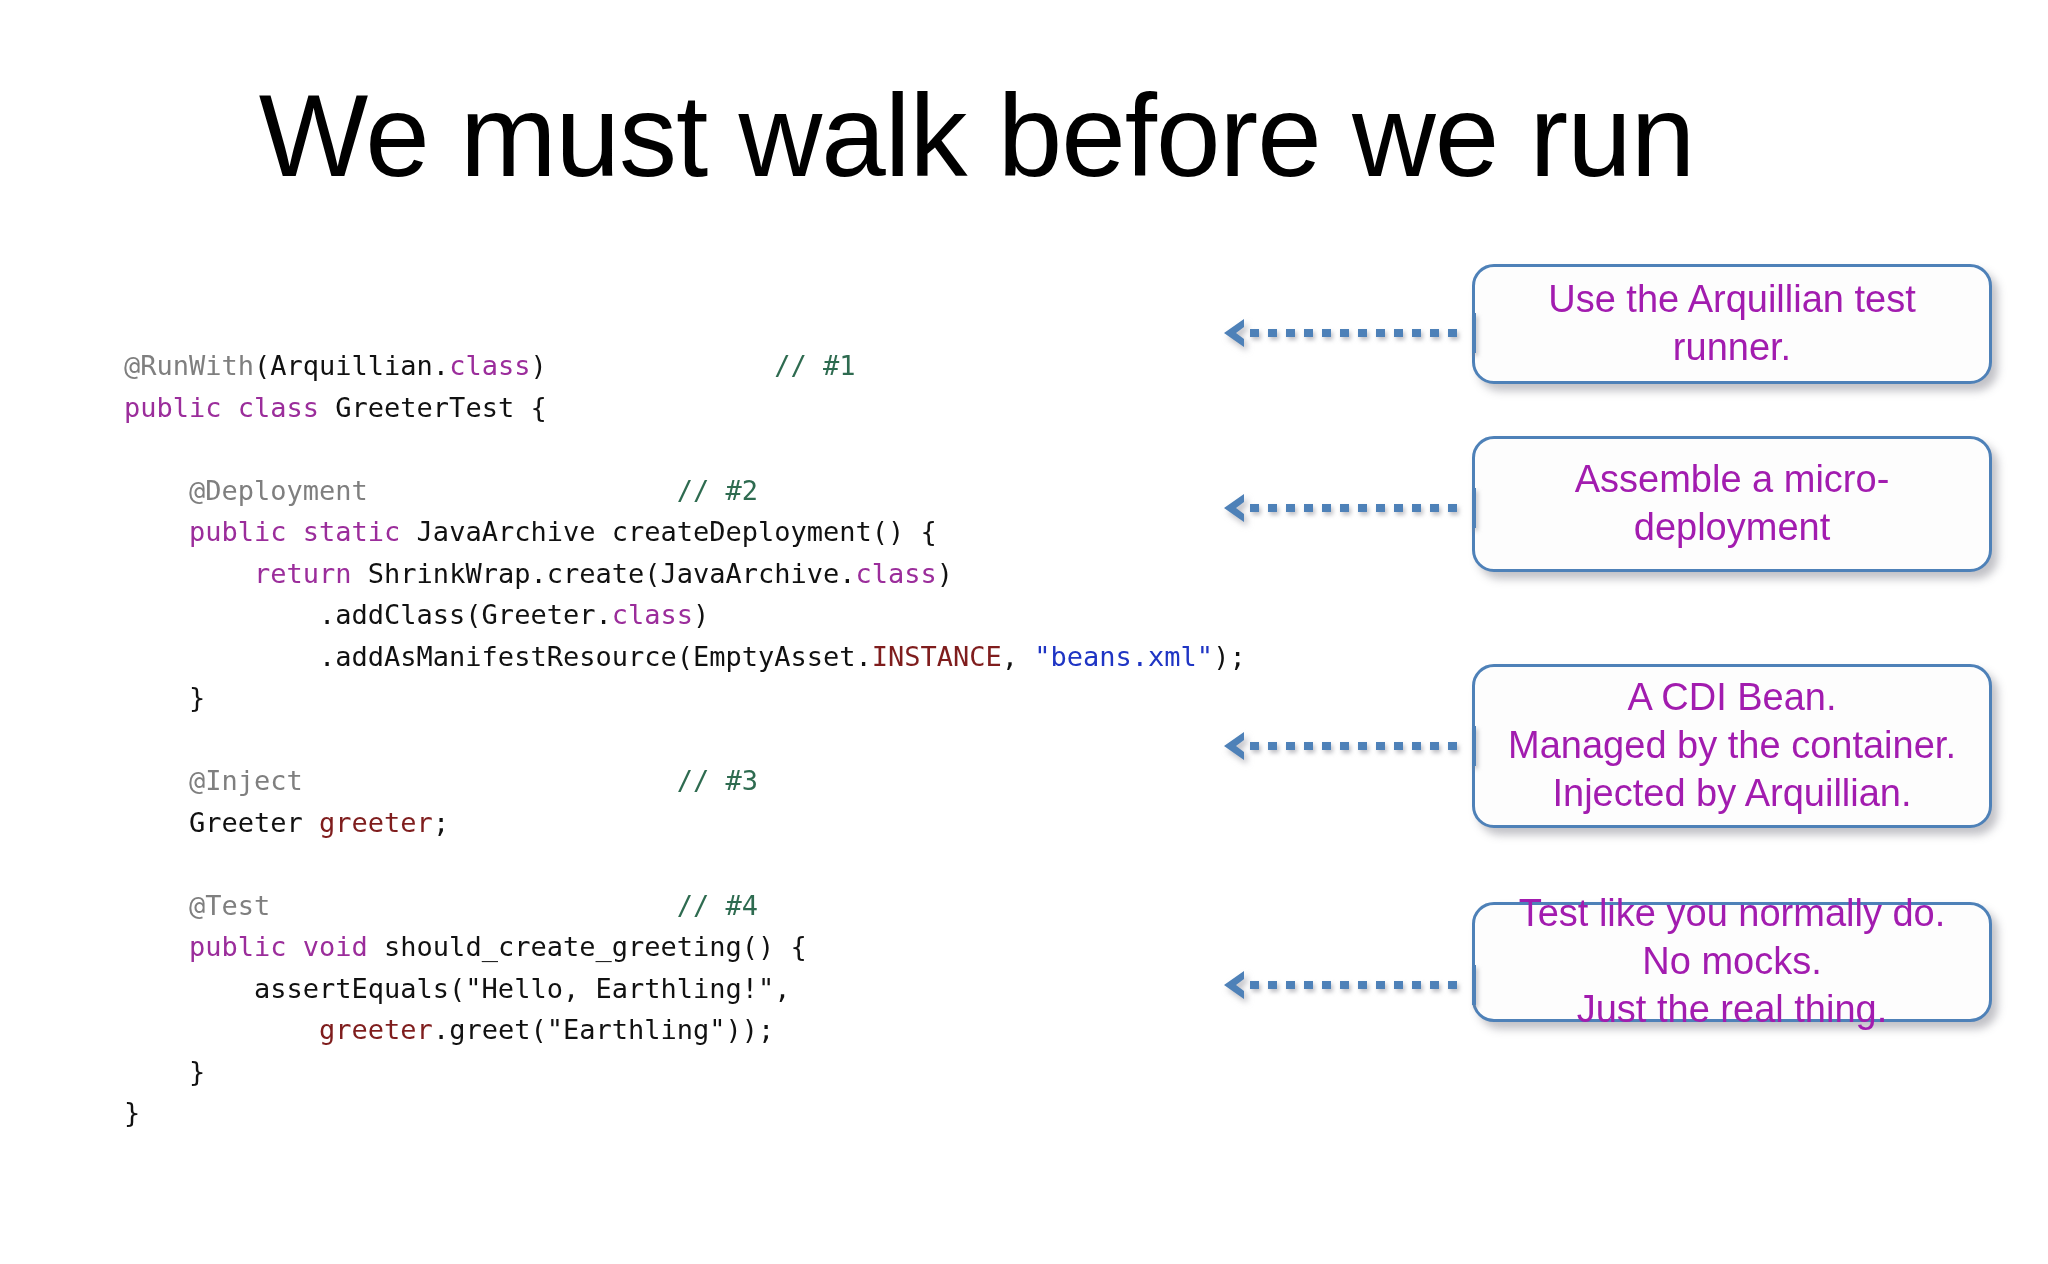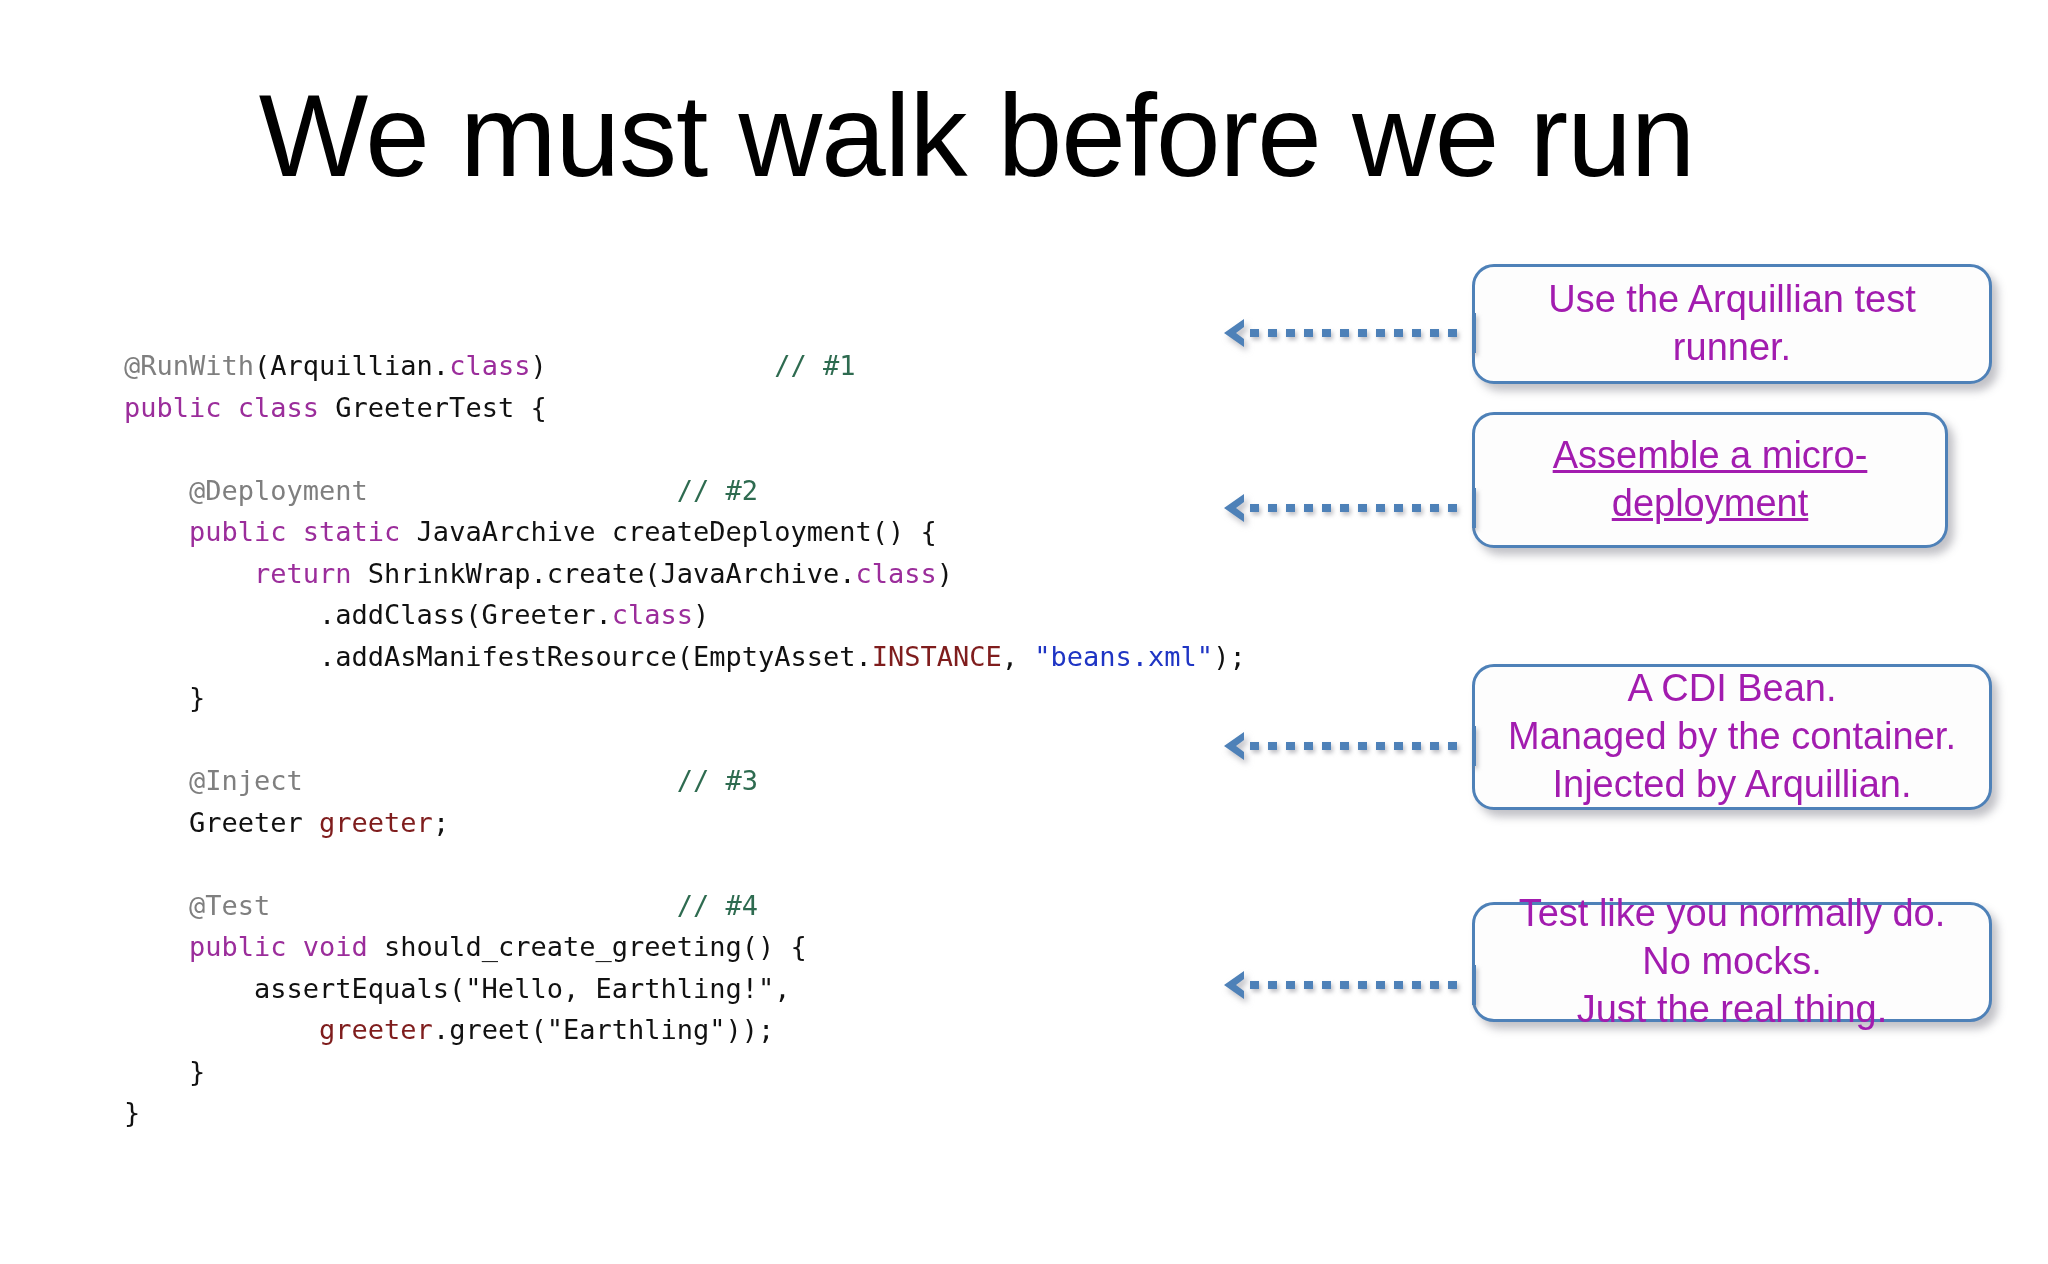--- a/index.html
+++ b/index.html
@@ -119,25 +119,25 @@
 <div id="slide">
 
   <div id="slide-title">We must walk before we run</div>
 
   <div id="code-block"><span class="ln"><span class="tok-ann">@RunWith</span><span class="tok-plain">(Arquillian.</span><span class="tok-kw">class</span><span class="tok-plain">)</span><span class="tok-plain">              </span><span class="tok-cmt">// #1</span></span><span class="ln"><span class="tok-kw">public class</span><span class="tok-plain"> GreeterTest {</span></span><span class="ln"><span class="tok-plain"></span></span><span class="ln"><span class="tok-plain">    </span><span class="tok-ann">@Deployment</span><span class="tok-plain">                   </span><span class="tok-cmt">// #2</span></span><span class="ln"><span class="tok-plain">    </span><span class="tok-kw">public static</span><span class="tok-plain"> JavaArchive createDeployment() {</span></span><span class="ln"><span class="tok-plain">        </span><span class="tok-kw">return</span><span class="tok-plain"> ShrinkWrap.create(JavaArchive.</span><span class="tok-kw">class</span><span class="tok-plain">)</span></span><span class="ln"><span class="tok-plain">            .addClass(Greeter.</span><span class="tok-kw">class</span><span class="tok-plain">)</span></span><span class="ln"><span class="tok-plain">            .addAsManifestResource(EmptyAsset.</span><span class="tok-id">INSTANCE</span><span class="tok-plain">, </span><span class="tok-str">"beans.xml"</span><span class="tok-plain">);</span></span><span class="ln"><span class="tok-plain">    }</span></span><span class="ln"><span class="tok-plain"></span></span><span class="ln"><span class="tok-plain">    </span><span class="tok-ann">@Inject</span><span class="tok-plain">                       </span><span class="tok-cmt">// #3</span></span><span class="ln"><span class="tok-plain">    Greeter </span><span class="tok-id">greeter</span><span class="tok-plain">;</span></span><span class="ln"><span class="tok-plain"></span></span><span class="ln"><span class="tok-plain">    </span><span class="tok-ann">@Test</span><span class="tok-plain">                         </span><span class="tok-cmt">// #4</span></span><span class="ln"><span class="tok-plain">    </span><span class="tok-kw">public void</span><span class="tok-plain"> should_create_greeting() {</span></span><span class="ln"><span class="tok-plain">        assertEquals("Hello, Earthling!",</span></span><span class="ln"><span class="tok-plain">            </span><span class="tok-id">greeter</span><span class="tok-plain">.greet("Earthling"));</span></span><span class="ln"><span class="tok-plain">    }</span></span><span class="ln"><span class="tok-plain">}</span></span></div>
 
   <div class="callout" style="left:1472px; top:264px; width:520px; height:120px;">
     <span>Use the Arquillian test runner.</span>
   </div>
 
-  <div class="callout" style="left:1472px; top:412px; width:476px; height:136px;text-decoration:underline;">
+  <div class="callout" style="left:1472px; top:436px; width:520px; height:136px;">
     <span>Assemble a micro-deployment</span>
   </div>
 
-  <div class="callout" style="left:1472px; top:664px; width:520px; height:146px;">
+  <div class="callout" style="left:1472px; top:664px; width:520px; height:164px;">
     <span>A CDI Bean.<br>Managed by the container.<br>Injected by Arquillian.</span>
   </div>
 
   <div class="callout" style="left:1472px; top:902px; width:520px; height:120px;">
     <span>Test like you normally do.<br>No mocks.<br>Just the real thing.</span>
   </div>
 
   <div class="connector" style="left:1222px; top:313px; width:254px;">
     <div class="head">
       <svg width="36" height="36" viewBox="0 0 36 36">

